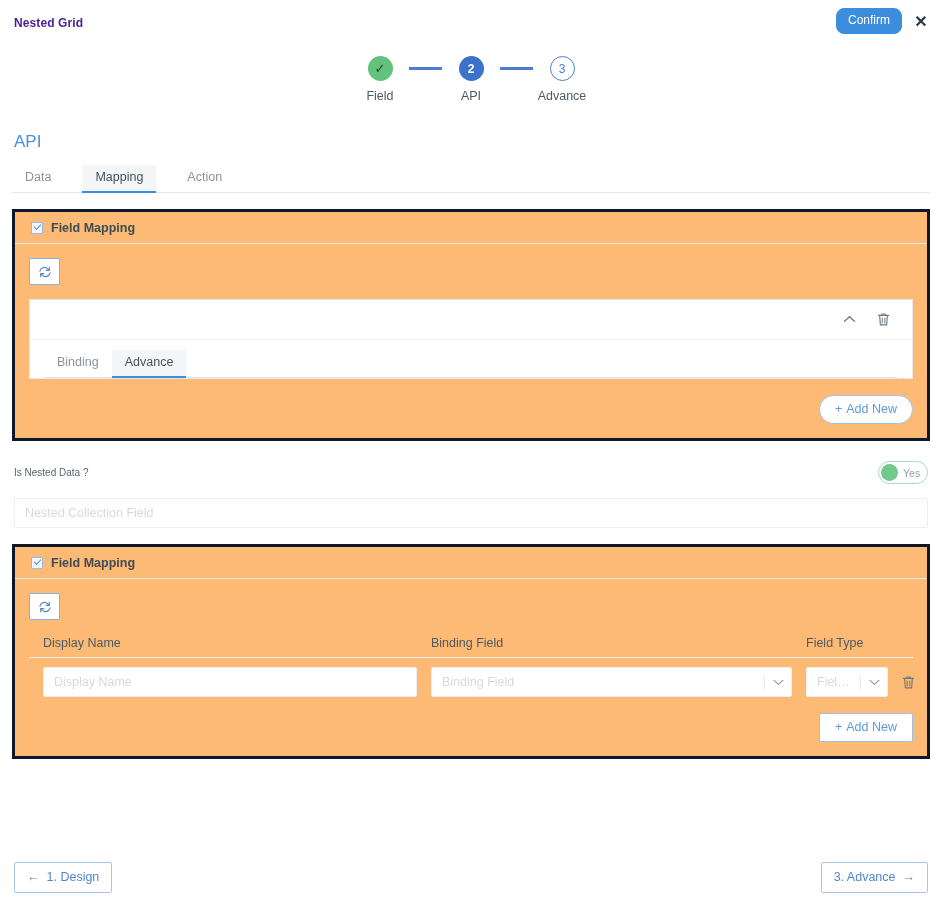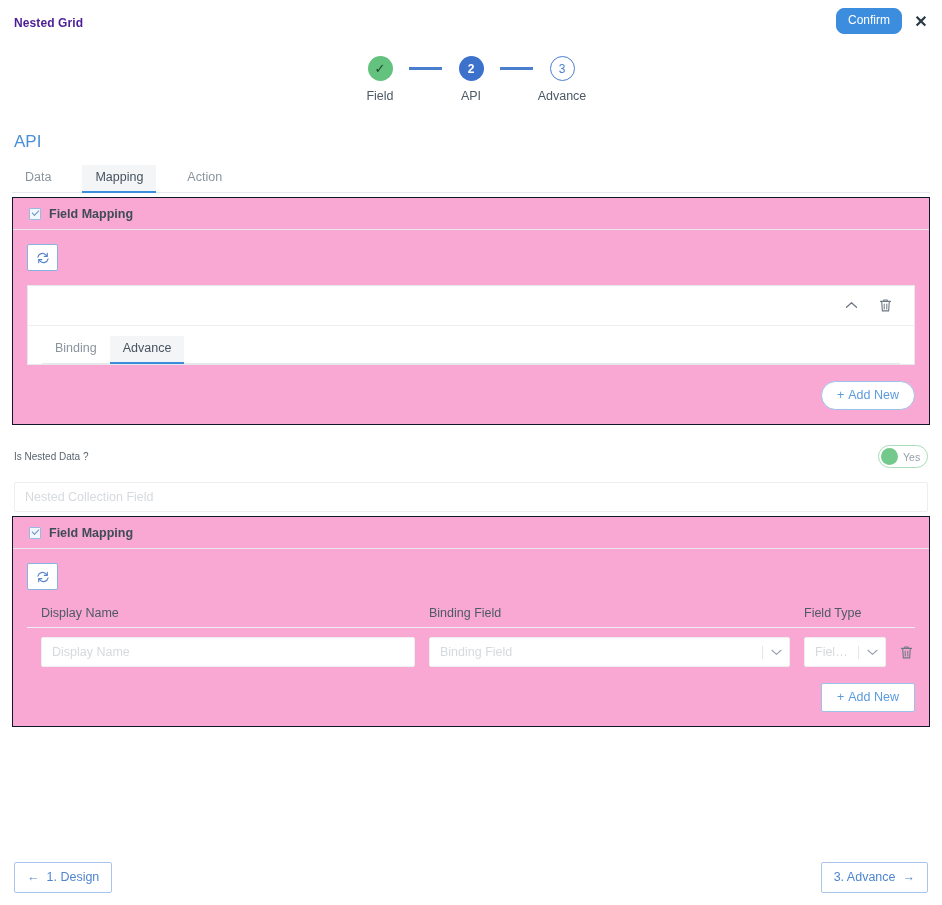--- a/index.html
+++ b/index.html
@@ -154,23 +154,23 @@
   .tab.active::after {
     content: "";
     position: absolute;
     left: 0; right: 0; bottom: -1px;
     height: 2px;
     background: #3c8dde;
   }
 
   
   .panel {
-    border: 1px solid #0f172a;
-    background: #f9a8d4;
-    margin-top: 4px;
+    border: 3px solid #0f172a;
+    background: #fdba74;
+    margin-top: 16px;
   }
   .panel-header {
     height: 32px;
     display: flex;
     align-items: center;
     gap: 8px;
     padding: 0 16px;
     border-bottom: 1px solid #e6e9ec;
   }
   .panel-title {

